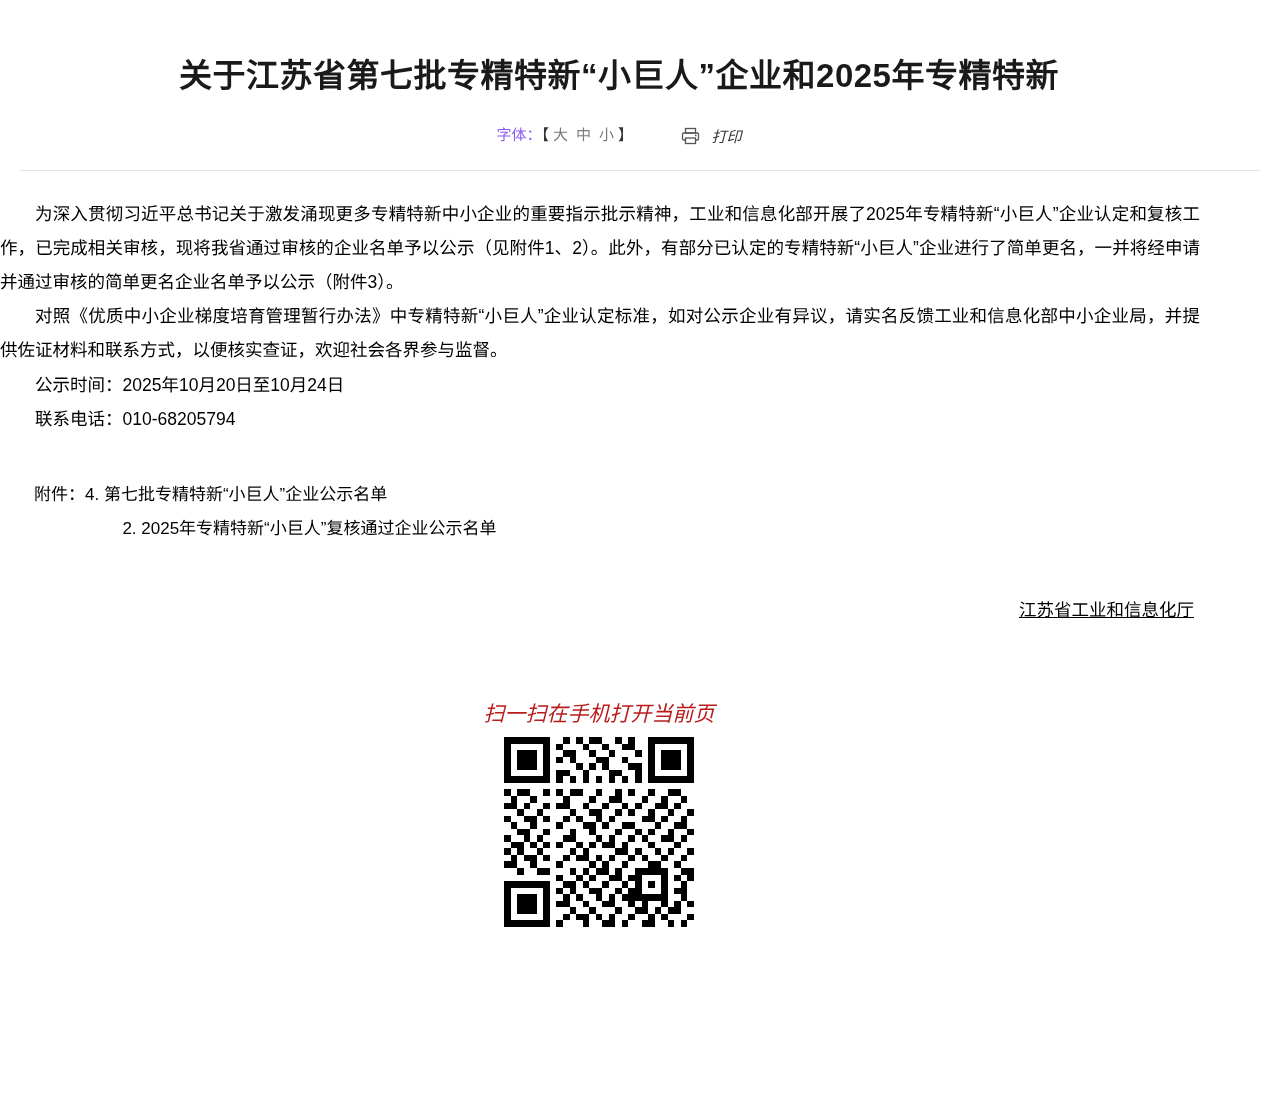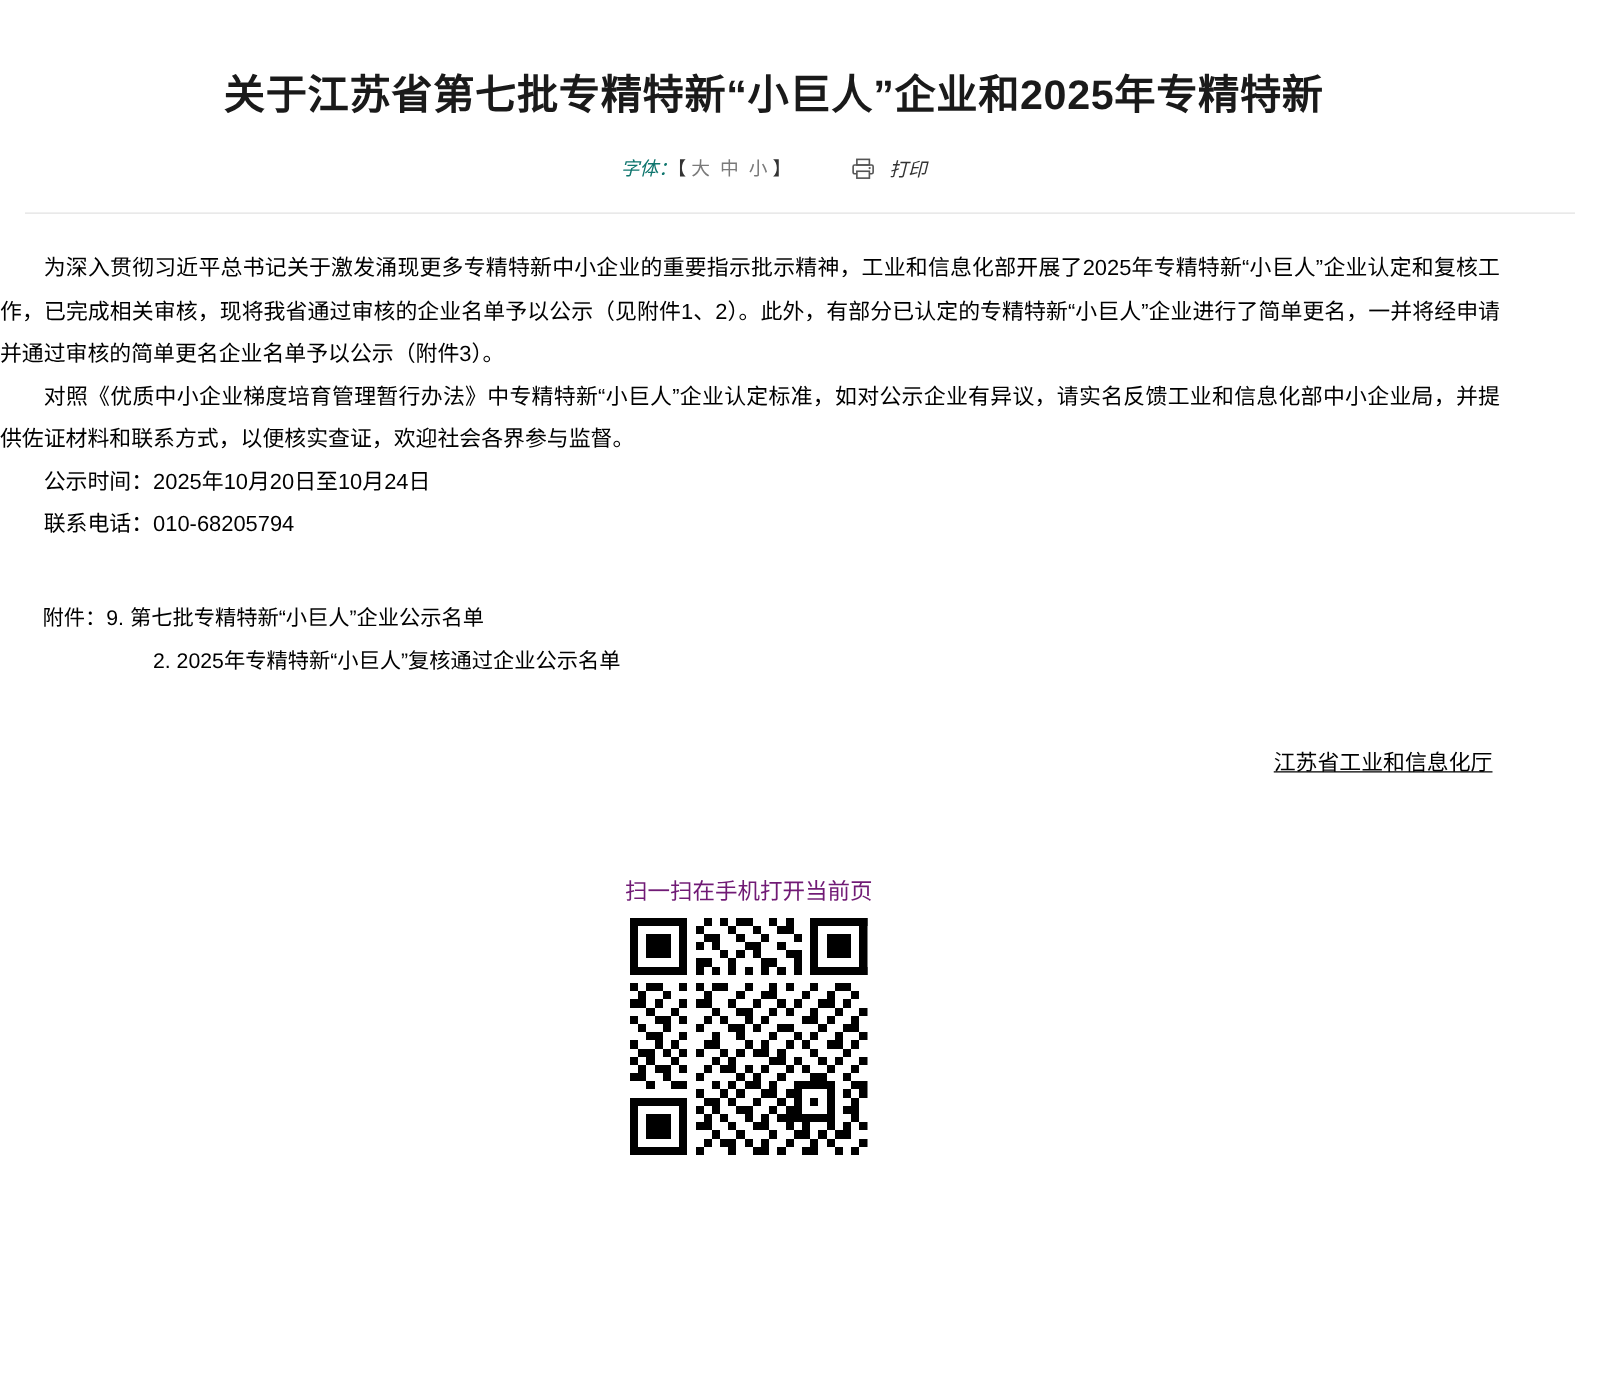--- a/index.html
+++ b/index.html
@@ -60,21 +60,21 @@
     font-size: 13.5px;
   }
 
   
   .tools {
     margin-top: 18px;
     text-align: center;
     font-size: 15px;
     color: #444444;
   }
-  .tools .fs-label { color: #0f766e; font-style: italic; }
+  .tools .fs-label { color: #8b5cf6; }
   .tools .bracket { color: #333333; }
   .tools .fs-opt {
     color: #7a7a7a;
     margin: 0 4px;
     cursor: pointer;
   }
   .tools .print-wrap {
     margin-left: 44px;
     display: inline-block;
     vertical-align: middle;
@@ -127,23 +127,24 @@
     padding-right: 6px;
     text-decoration: underline;
   }
 
   
   .qr-section {
     margin-top: 70px;
     text-align: center;
   }
   .qr-caption {
-    font-size: 18px;
-    color: #701a75;
+    font-size: 21px;
+    color: #b91c1c;
     margin-bottom: 10px;
+    font-style: italic;
   }
   .qr-box {
     width: 190px;
     height: 190px;
     margin: 0 auto;
     background: #ffffff;
   }
   .qr-box svg { display: block; }
 </style>
 </head>
@@ -176,21 +177,21 @@
 
   <div class="divider"></div>
 
   <div class="content">
     <p>为深入贯彻习近平总书记关于激发涌现更多专精特新中小企业的重要指示批示精神，工业和信息化部开展了2025年专精特新“小巨人”企业认定和复核工作，已完成相关审核，现将我省通过审核的企业名单予以公示（见附件1、2）。此外，有部分已认定的专精特新“小巨人”企业进行了简单更名，一并将经申请并通过审核的简单更名企业名单予以公示（附件3）。</p>
     <p>对照《优质中小企业梯度培育管理暂行办法》中专精特新“小巨人”企业认定标准，如对公示企业有异议，请实名反馈工业和信息化部中小企业局，并提供佐证材料和联系方式，以便核实查证，欢迎社会各界参与监督。</p>
     <p>公示时间：2025年10月20日至10月24日</p>
     <p>联系电话：010-68205794</p>
 
     <div class="attach-block">
-      <div class="attach-line-1"><span>附件：</span><span>9. 第七批专精特新“小巨人”企业公示名单</span></div>
+      <div class="attach-line-1"><span>附件：</span><span>4. 第七批专精特新“小巨人”企业公示名单</span></div>
       <div class="attach-line-n"><span>2. 2025年专精特新“小巨人”复核通过企业公示名单</span></div>
     </div>
 
     <div class="signoff">
       <div>江苏省工业和信息化厅</div>
     </div>
   </div>
 
   <div class="qr-section">
     <div class="qr-caption">扫一扫在手机打开当前页</div>

